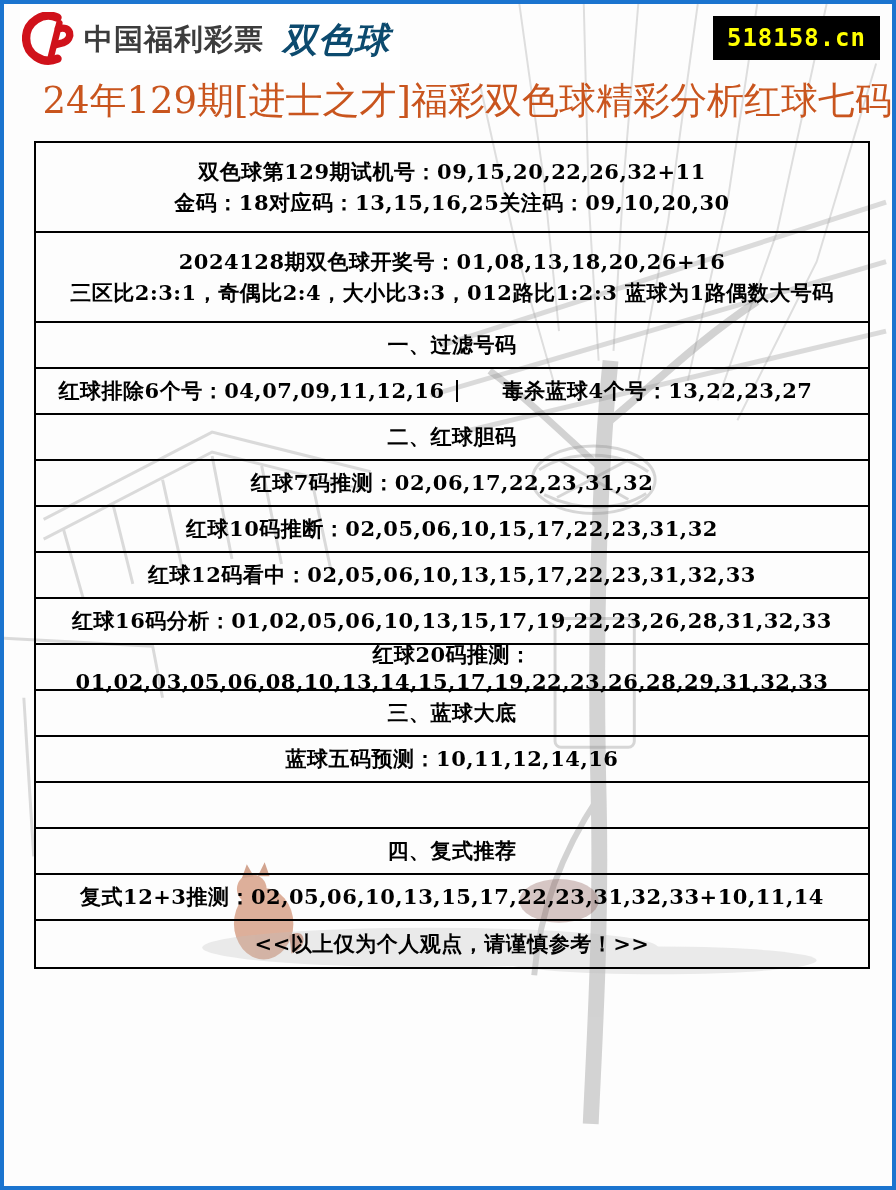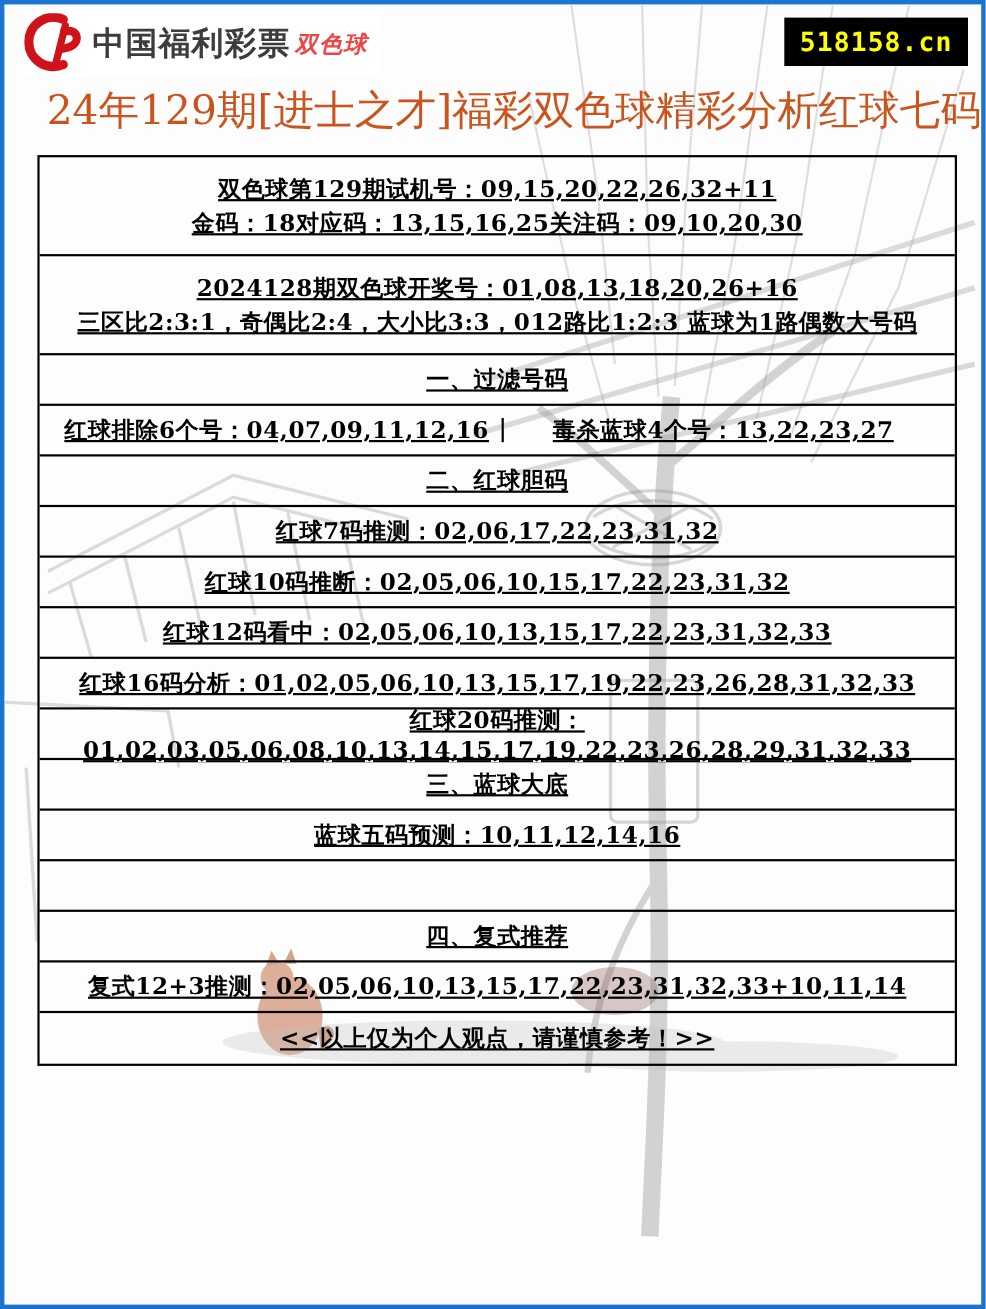--- a/index.html
+++ b/index.html
@@ -42,24 +42,24 @@
     font-weight: bold;
     font-size: 29px;
     color: #3c3c3c;
     letter-spacing: 1px;
     margin-left: 6px;
   }
   .brand-product {
     font-family: "DejaVu Sans", "Liberation Sans", sans-serif;
     font-weight: bold;
     font-style: italic;
-    font-size: 21px;
-    color: #ef4444;
+    font-size: 35px;
+    color: #0c4a6e;
     letter-spacing: 1px;
-    margin-left: 4px;
+    margin-left: 18px;
   }
   .badge {
     position: absolute;
     right: 12px;
     top: 12px;
     background: #000000;
     color: #ffff00;
     font-family: "DejaVu Sans Mono", "Liberation Mono", monospace;
     font-weight: bold;
     font-size: 24px;
@@ -78,21 +78,20 @@
     letter-spacing: 0px;
     white-space: nowrap;
   }
   
   .board {
     position: relative;
     z-index: 2;
     width: 836px;
     margin: 15px 0 0 30px;
     border: 2px solid #000;
-    text-decoration: underline;
   }
   .t-row {
     display: flex;
     align-items: center;
     justify-content: center;
     height: 46px;
     border-bottom: 2px solid #000;
     font-size: 21px;
     font-weight: bold;
     text-align: center;

